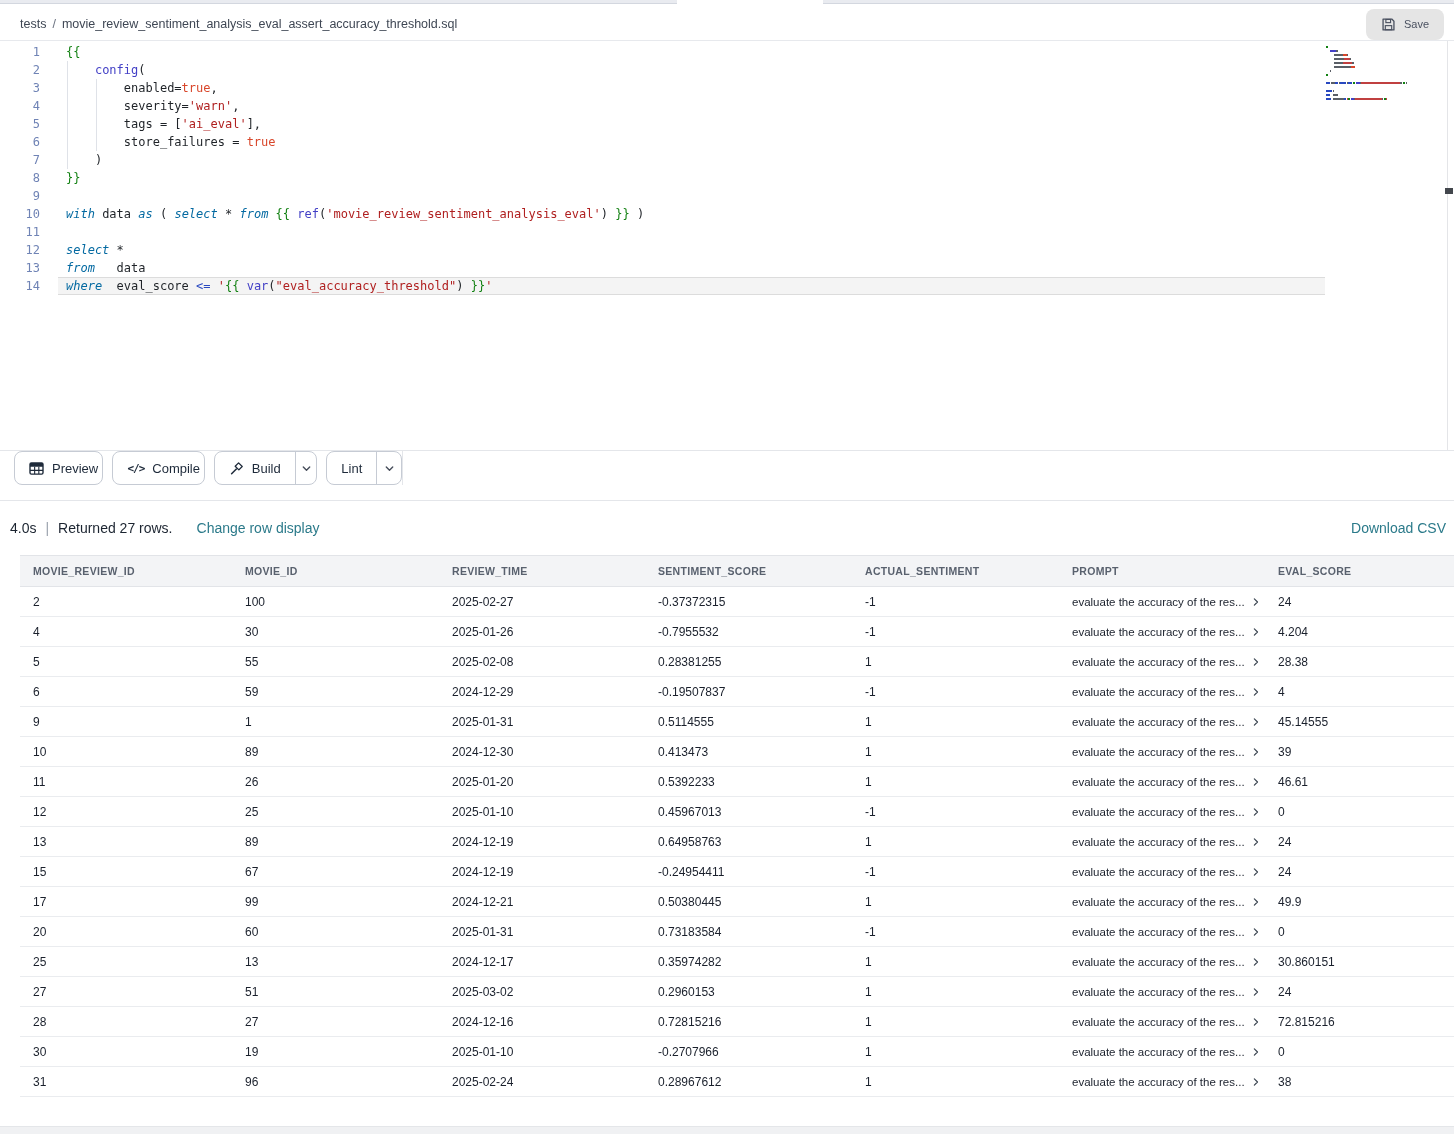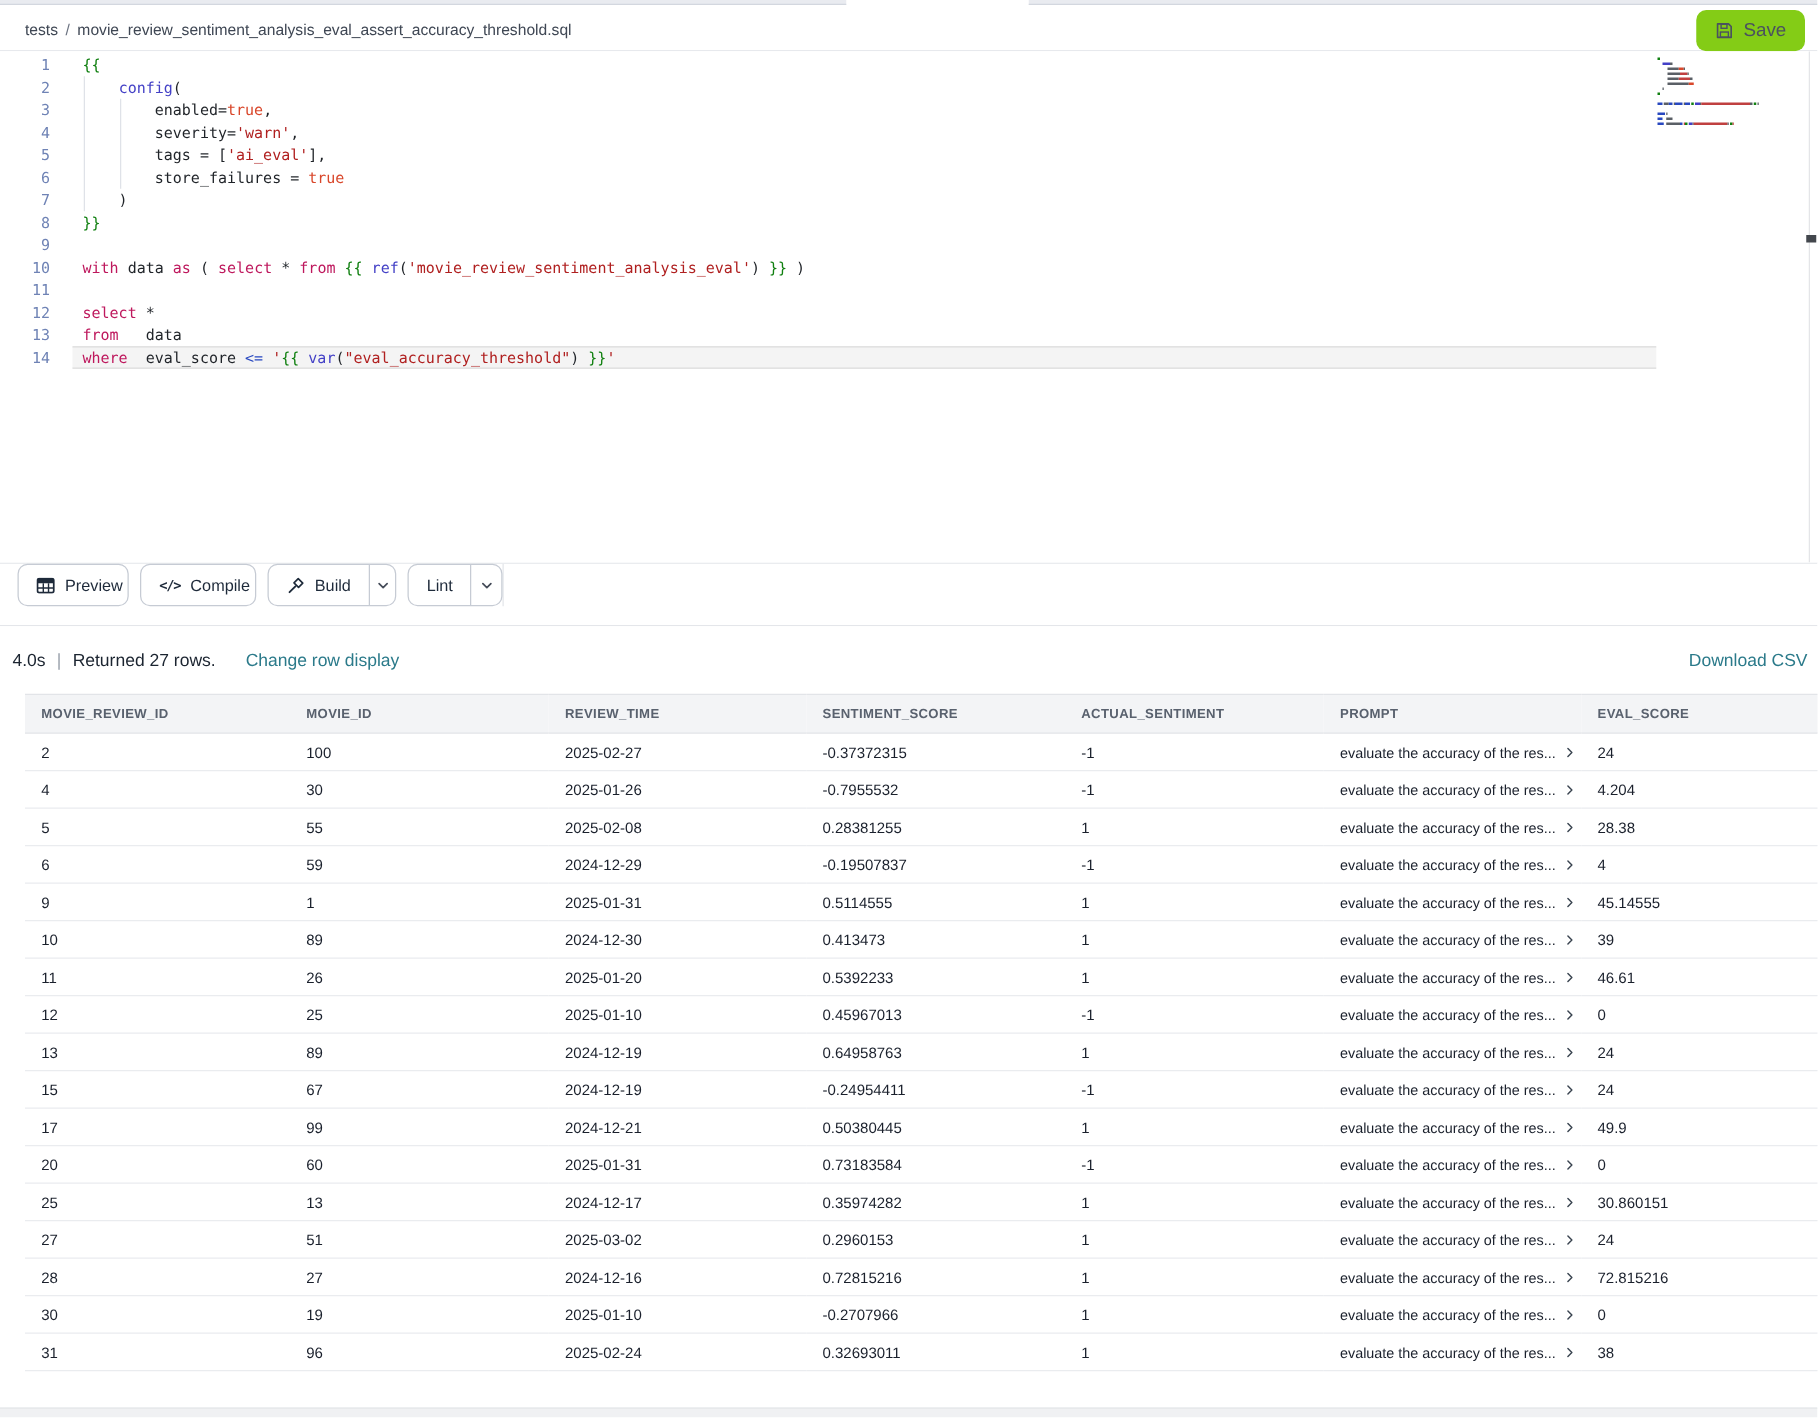--- a/index.html
+++ b/index.html
@@ -12,29 +12,29 @@
   
   .tabstrip { height:8px; position:relative; background:#fff; }
   .tabstrip .seg { position:absolute; top:0; height:4px; background:#e9ebf0; border-bottom:1px solid #d3d7df; }
   .seg1 { left:0; width:677px; }
   .seg2 { left:823px; right:0; }
 
   
   .crumbbar { height:33px; display:flex; align-items:center; padding:0 10px 0 20px; border-bottom:1px solid #e7e9ed; background:#fff; }
   .crumb { font-size:12.5px; color:#3f4754; }
   .crumb-sep { margin:0 6px; color:#6b7280; font-size:12.5px; }
-  .save-btn { margin-left:auto; display:flex; align-items:center; gap:8px; background:#84cc16; border:none; border-radius:8px; padding:8px 15px; color:#4a5160; font-size:15px; font-family:"Liberation Sans", sans-serif; cursor:pointer; }
+  .save-btn { margin-left:auto; display:flex; align-items:center; gap:8px; background:#e5e5e5; border:none; border-radius:8px; padding:8px 15px; color:#4a5160; font-size:11px; font-family:"Liberation Sans", sans-serif; cursor:pointer; }
 
   
   .editor { position:relative; height:409px; padding-top:2px; font-family:"DejaVu Sans Mono", monospace; font-size:12px; background:#fff; overflow:hidden; }
   .line { display:flex; height:18px; line-height:18px; }
   .gutter { width:58px; flex:none; text-align:right; padding-right:18px; color:#6f83b5; }
   .code { white-space:pre; padding-left:8px; color:#1f2328; }
   .line.active .code { background:#f4f4f4; border-top:1px solid #dcdcdc; border-bottom:1px solid #dcdcdc; width:1267px; line-height:16px; }
-  .tk-kw   { color:#be185d; }
+  .tk-kw   { color:#0369a1;font-style:italic; }
   .tk-op   { color:#2848c0; }
   .tk-fn   { color:#4340c6;text-align:right; }
   .tk-jinja{ color:#118011; }
   .tk-str  { color:#b02020; }
   .tk-bool { color:#d9472b; }
   .tk-plain{ color:#1f2328; }
   .indent-guide { position:absolute; width:1px; background:#dfe2e8; }
   .guide1 { left:67px; top:20px; height:108px; }
   .guide2 { left:96px; top:38px; height:72px; }
 
@@ -429,21 +429,21 @@
         <td>1</td>
         <td class="prompt-cell"><span>evaluate the accuracy of the res...</span><svg width="10" height="10" viewBox="0 0 12 12">
             <path d="M4 2.2l3.8 3.8L4 9.8" fill="none" stroke="#3a4450" stroke-width="1.4" stroke-linecap="round" stroke-linejoin="round"></path>
           </svg></td>
         <td>0</td>
       </tr>
       <tr>
         <td>31</td>
         <td>96</td>
         <td>2025-02-24</td>
-        <td>0.32693011</td>
+        <td>0.28967612</td>
         <td>1</td>
         <td class="prompt-cell"><span>evaluate the accuracy of the res...</span><svg width="10" height="10" viewBox="0 0 12 12">
             <path d="M4 2.2l3.8 3.8L4 9.8" fill="none" stroke="#3a4450" stroke-width="1.4" stroke-linecap="round" stroke-linejoin="round"></path>
           </svg></td>
         <td>38</td>
       </tr>
     </tbody>
 </table>
 
 <div class="hscroll"></div>

